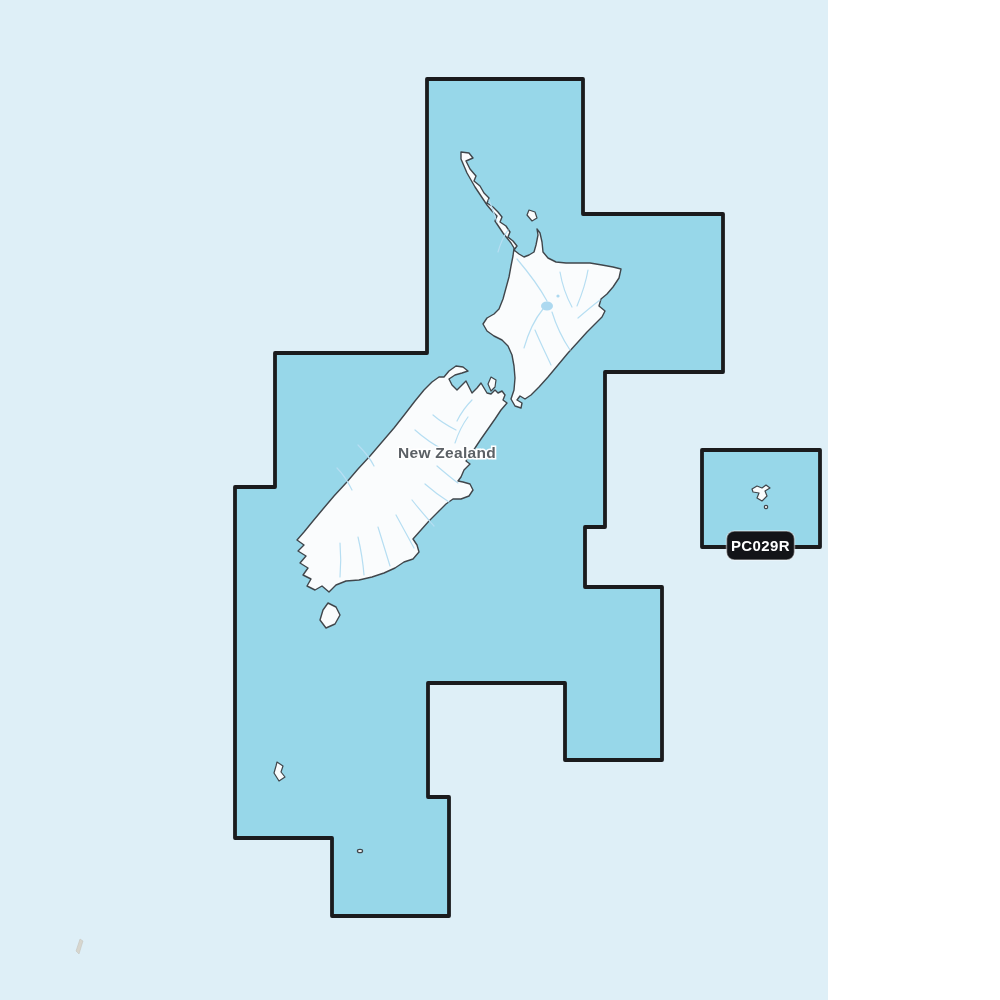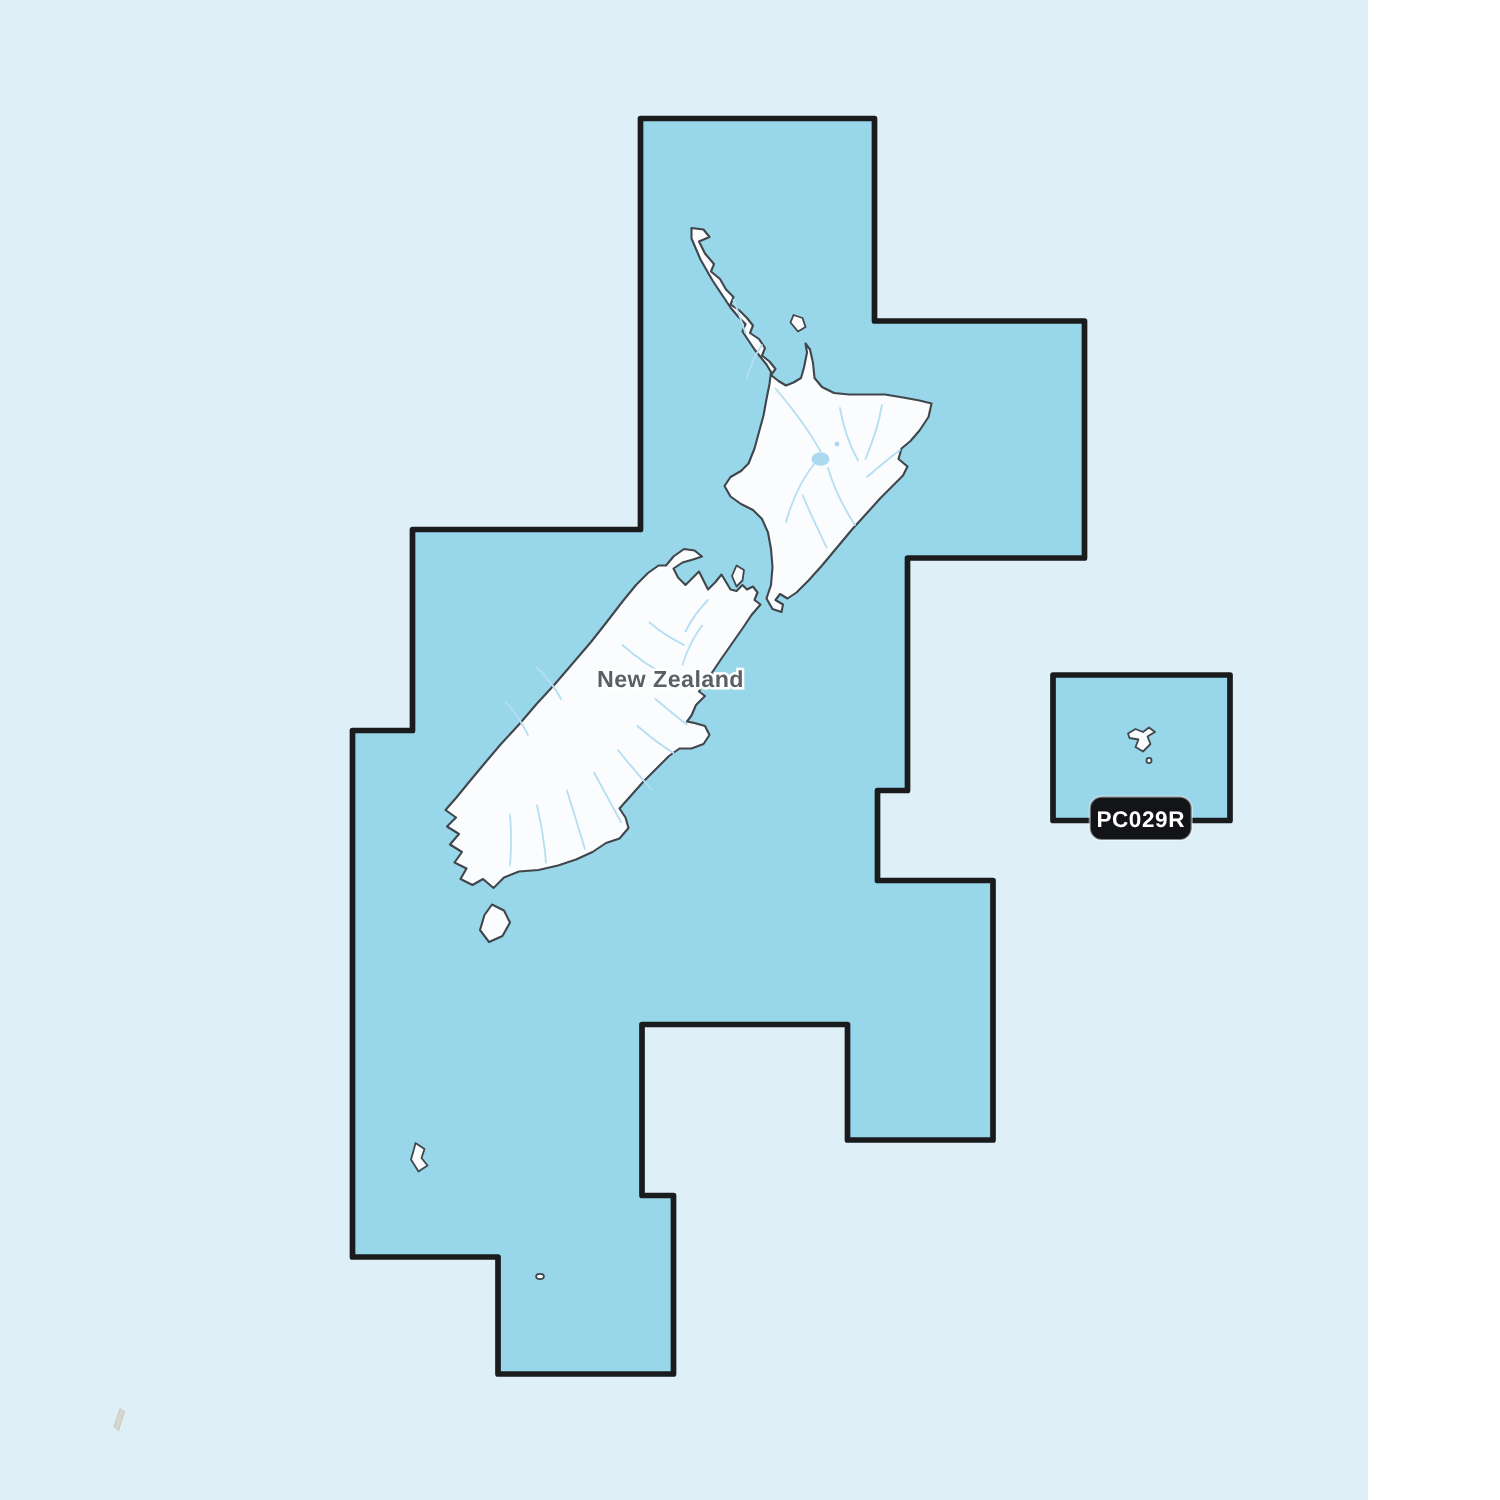--- a/index.html
+++ b/index.html
@@ -1,17 +1,17 @@
 <!DOCTYPE html>
 <html><head>
 <meta charset="utf-8">
 <style>
   html,body{margin:0;padding:0;}
   body{font-family:"Liberation Sans", sans-serif;}
-  .stage{position:relative;width:912px;height:1000px;overflow:hidden;background:#4d7c0f;}
+  .stage{position:relative;width:828px;height:1000px;overflow:hidden;background:#4d7c0f;}
   svg{display:block;}
   .cov{fill:#97d7e9;stroke:#1a1b1d;stroke-width:3.8;stroke-linejoin:round;}
   .land{fill:#fafcfd;stroke:#40464b;stroke-width:1.4;stroke-linejoin:round;}
   .islet{fill:#fafcfd;stroke:#40464b;stroke-width:1.2;stroke-linejoin:round;}
   .river{fill:none;stroke:#b6def2;stroke-width:1.2;stroke-linecap:round;}
   .lake{fill:#add9f0;stroke:none;}
   .country-label{font-size:15.5px;font-weight:bold;fill:#5b6065;stroke:#ffffff;stroke-width:3.2;paint-order:stroke;letter-spacing:0.3px;}
   .badge-rect{fill:#131418;stroke:rgba(255,255,255,0.45);stroke-width:1.5;}
   .badge-text{font-size:15px;font-weight:bold;fill:#ffffff;letter-spacing:0.4px;}
   .sliver{fill:#d6d2c8;stroke:#bdb9ae;stroke-width:0.5;opacity:0.85;}

